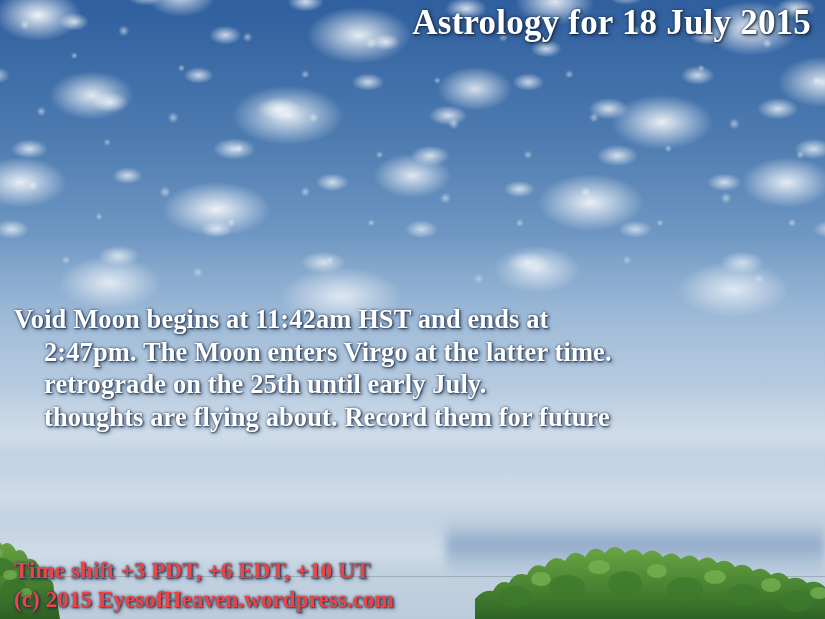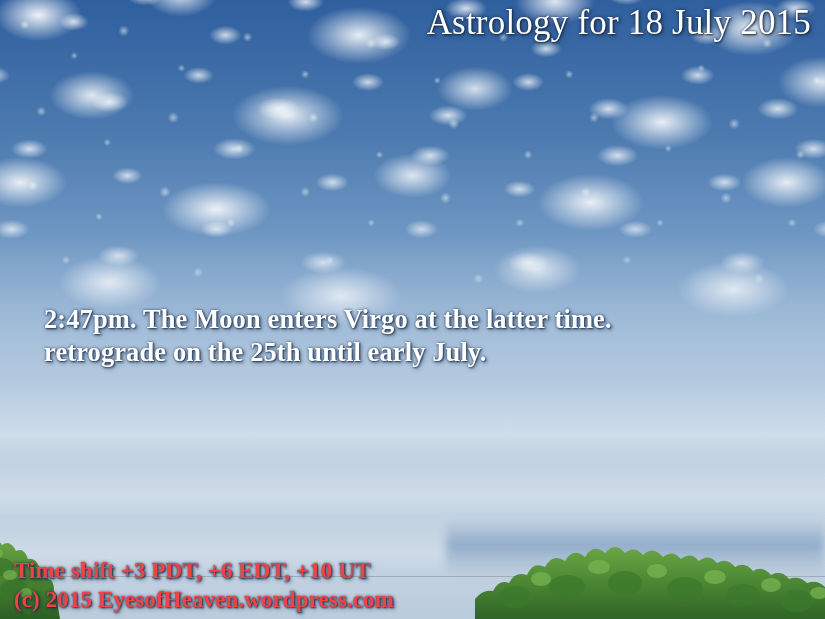--- a/index.html
+++ b/index.html
@@ -213,21 +213,21 @@
     width: 72px;
     height: 86px;
   }
 
   
   .title {
     position: absolute;
     top: 3px;
     right: 14px;
     font-size: 35px;
-    font-weight: normal;
+    font-weight: bold;
     color: #ffffff;
     letter-spacing: .2px;
     text-shadow:
       0 0 3px rgba(20,40,70,.75),
       1px 1px 2px rgba(20,40,70,.85),
       2px 2px 5px rgba(20,40,70,.5);
     white-space: nowrap;
   }
 
   .body-text {
@@ -341,22 +341,24 @@
     <g fill="#7bb653" opacity=".65">
       <ellipse cx="8" cy="20" rx="7" ry="5"></ellipse>
       <ellipse cx="22" cy="42" rx="7" ry="5"></ellipse>
       <ellipse cx="38" cy="60" rx="6" ry="5"></ellipse>
     </g>
   </svg>
 
   <div class="title">Astrology for 18 July 2015</div>
 
   <div class="body-text">
+    <div class="body-line">Void Moon begins at 11:42am HST and ends at</div>
     <div class="body-line indent">2:47pm. The Moon enters Virgo at the latter time.</div>
     <div class="body-line indent">retrograde on the 25th until early July.</div>
+    <div class="body-line indent">thoughts are flying about. Record them for future</div>
   </div>
 
   <div class="footer">
     <div class="footer-line">Time shift +3 PDT, +6 EDT, +10 UT</div>
     <div class="footer-line">(c) 2015 EyesofHeaven.wordpress.com</div>
   </div>
 
 </div>
 
 </body></html>

